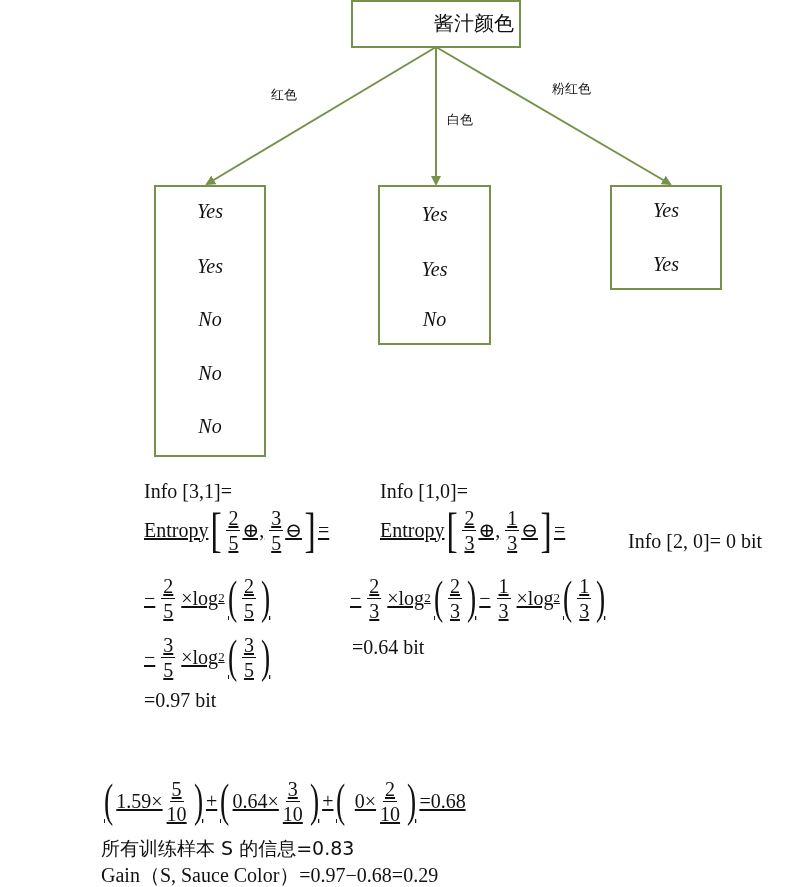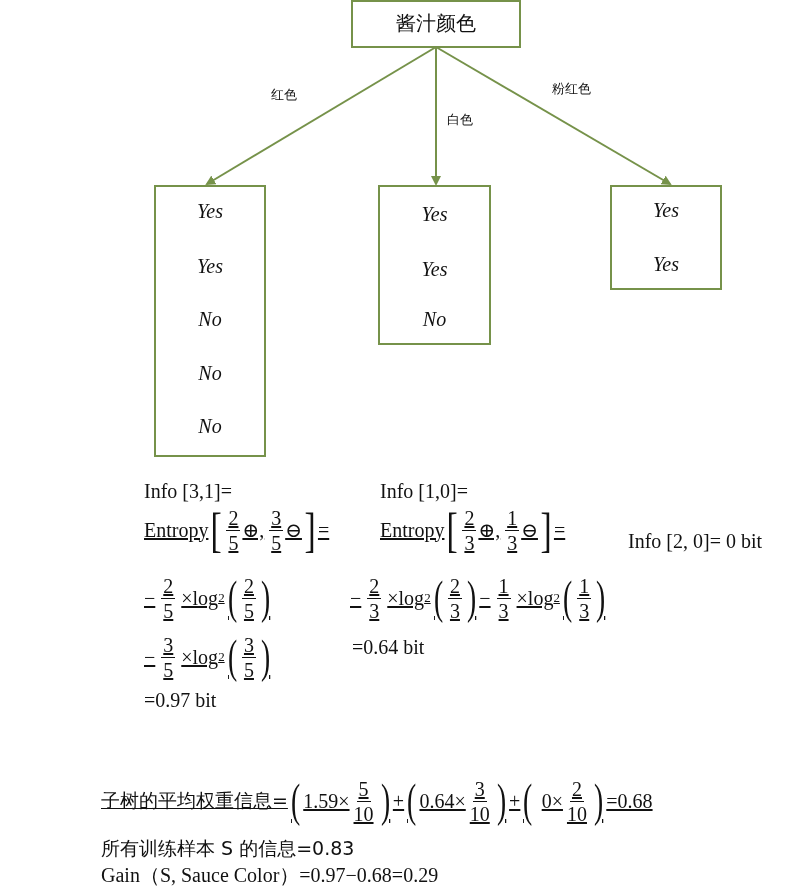--- a/index.html
+++ b/index.html
@@ -2,21 +2,21 @@
 <html><head>
 <meta charset="utf-8">
 <style>
   html, body { margin: 0; padding: 0; background: #ffffff; }
   body { width: 798px; height: 887px; position: relative; overflow: hidden;
          font-family: "Liberation Serif", "DejaVu Serif", serif; color: #111; }
   .abs { position: absolute; }
   svg.tree { position: absolute; left: 0; top: 0; }
   .box { position: absolute; border: 2px solid #76924a; background: #fff; box-sizing: border-box; }
   .root-label { font-family: "DejaVu Sans", "Liberation Sans", sans-serif; font-size: 20px;
-                width: 100%; text-align: center; line-height: 43px; }
+                width: 100%; text-align: center; line-height: 43px; margin-left: 38px; }
   .edge-label { font-family: "DejaVu Sans", "Liberation Sans", sans-serif; font-size: 13px; }
   .leaf-item { position: absolute; left: 0; width: 100%; text-align: center; font-size: 20px; font-style: italic; }
   .txt { font-size: 20px; white-space: nowrap; }
   .cjk { font-family: "DejaVu Sans", "Liberation Sans", sans-serif; font-size: 19px; }
   .frac { display: inline-flex; flex-direction: column; align-items: center; vertical-align: middle;
           margin: 0 2px; line-height: 1; }
   .frac .num { padding: 0 2px 2px; border-bottom: 1px solid #111; }
   .frac .den { padding: 2px 2px 0; }
   .paren { display: inline-block; vertical-align: middle; font-size: 46px; font-weight: 100;
            transform: scaleX(0.6); line-height: 1; }
@@ -158,21 +158,20 @@
       <span class="num">1</span>
       <span class="den">3</span>
     </span>
   <span class="paren">)</span>
 </div>
 <div class="abs txt" style="left:352px; top:636px;">=0.64 bit</div>
 
 <div class="abs txt" style="left:628px; top:530px;">Info [2, 0]= 0 bit</div>
 
 <div class="row" style="left:101px; top:775px; height:52px;">
-  <span class="cjk">子树的平均权重信息=</span>
   <span class="paren">(</span>
   <span>1.59×</span>
   <span class="frac">
       <span class="num">5</span>
       <span class="den">10</span>
     </span>
   <span class="paren">)</span>
   <span>+</span>
   <span class="paren">(</span>
   <span>0.64×</span>

